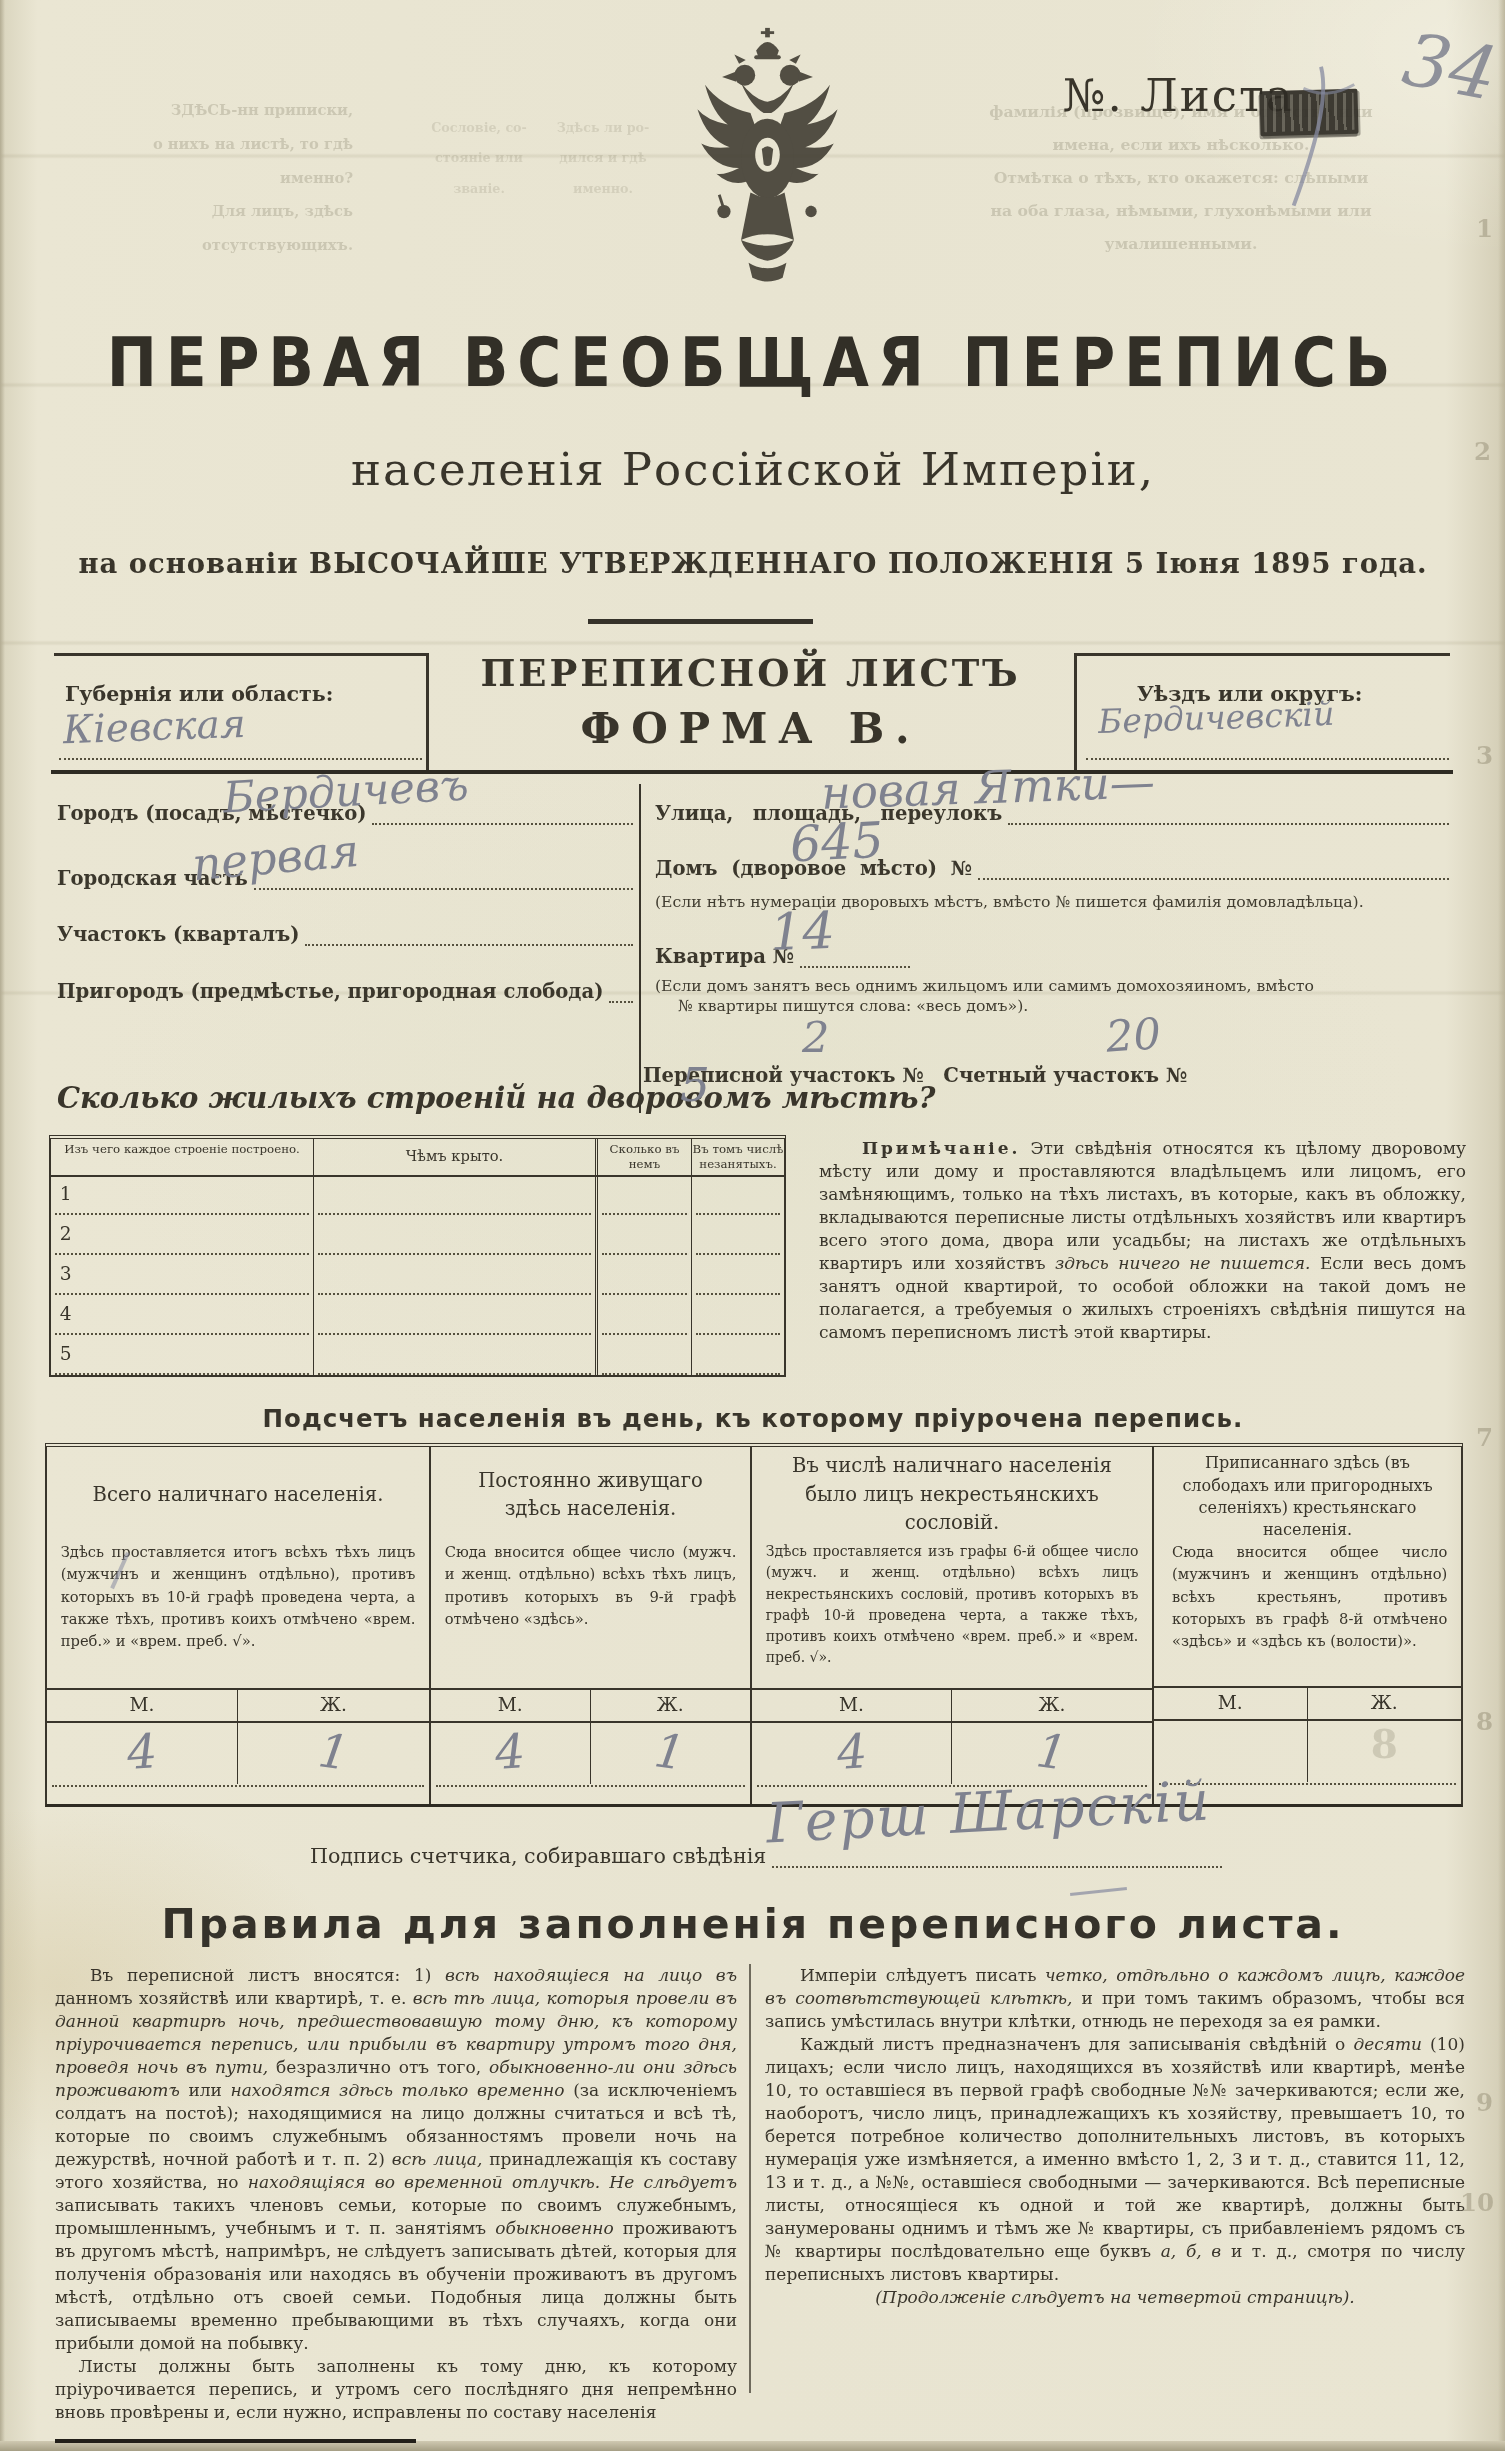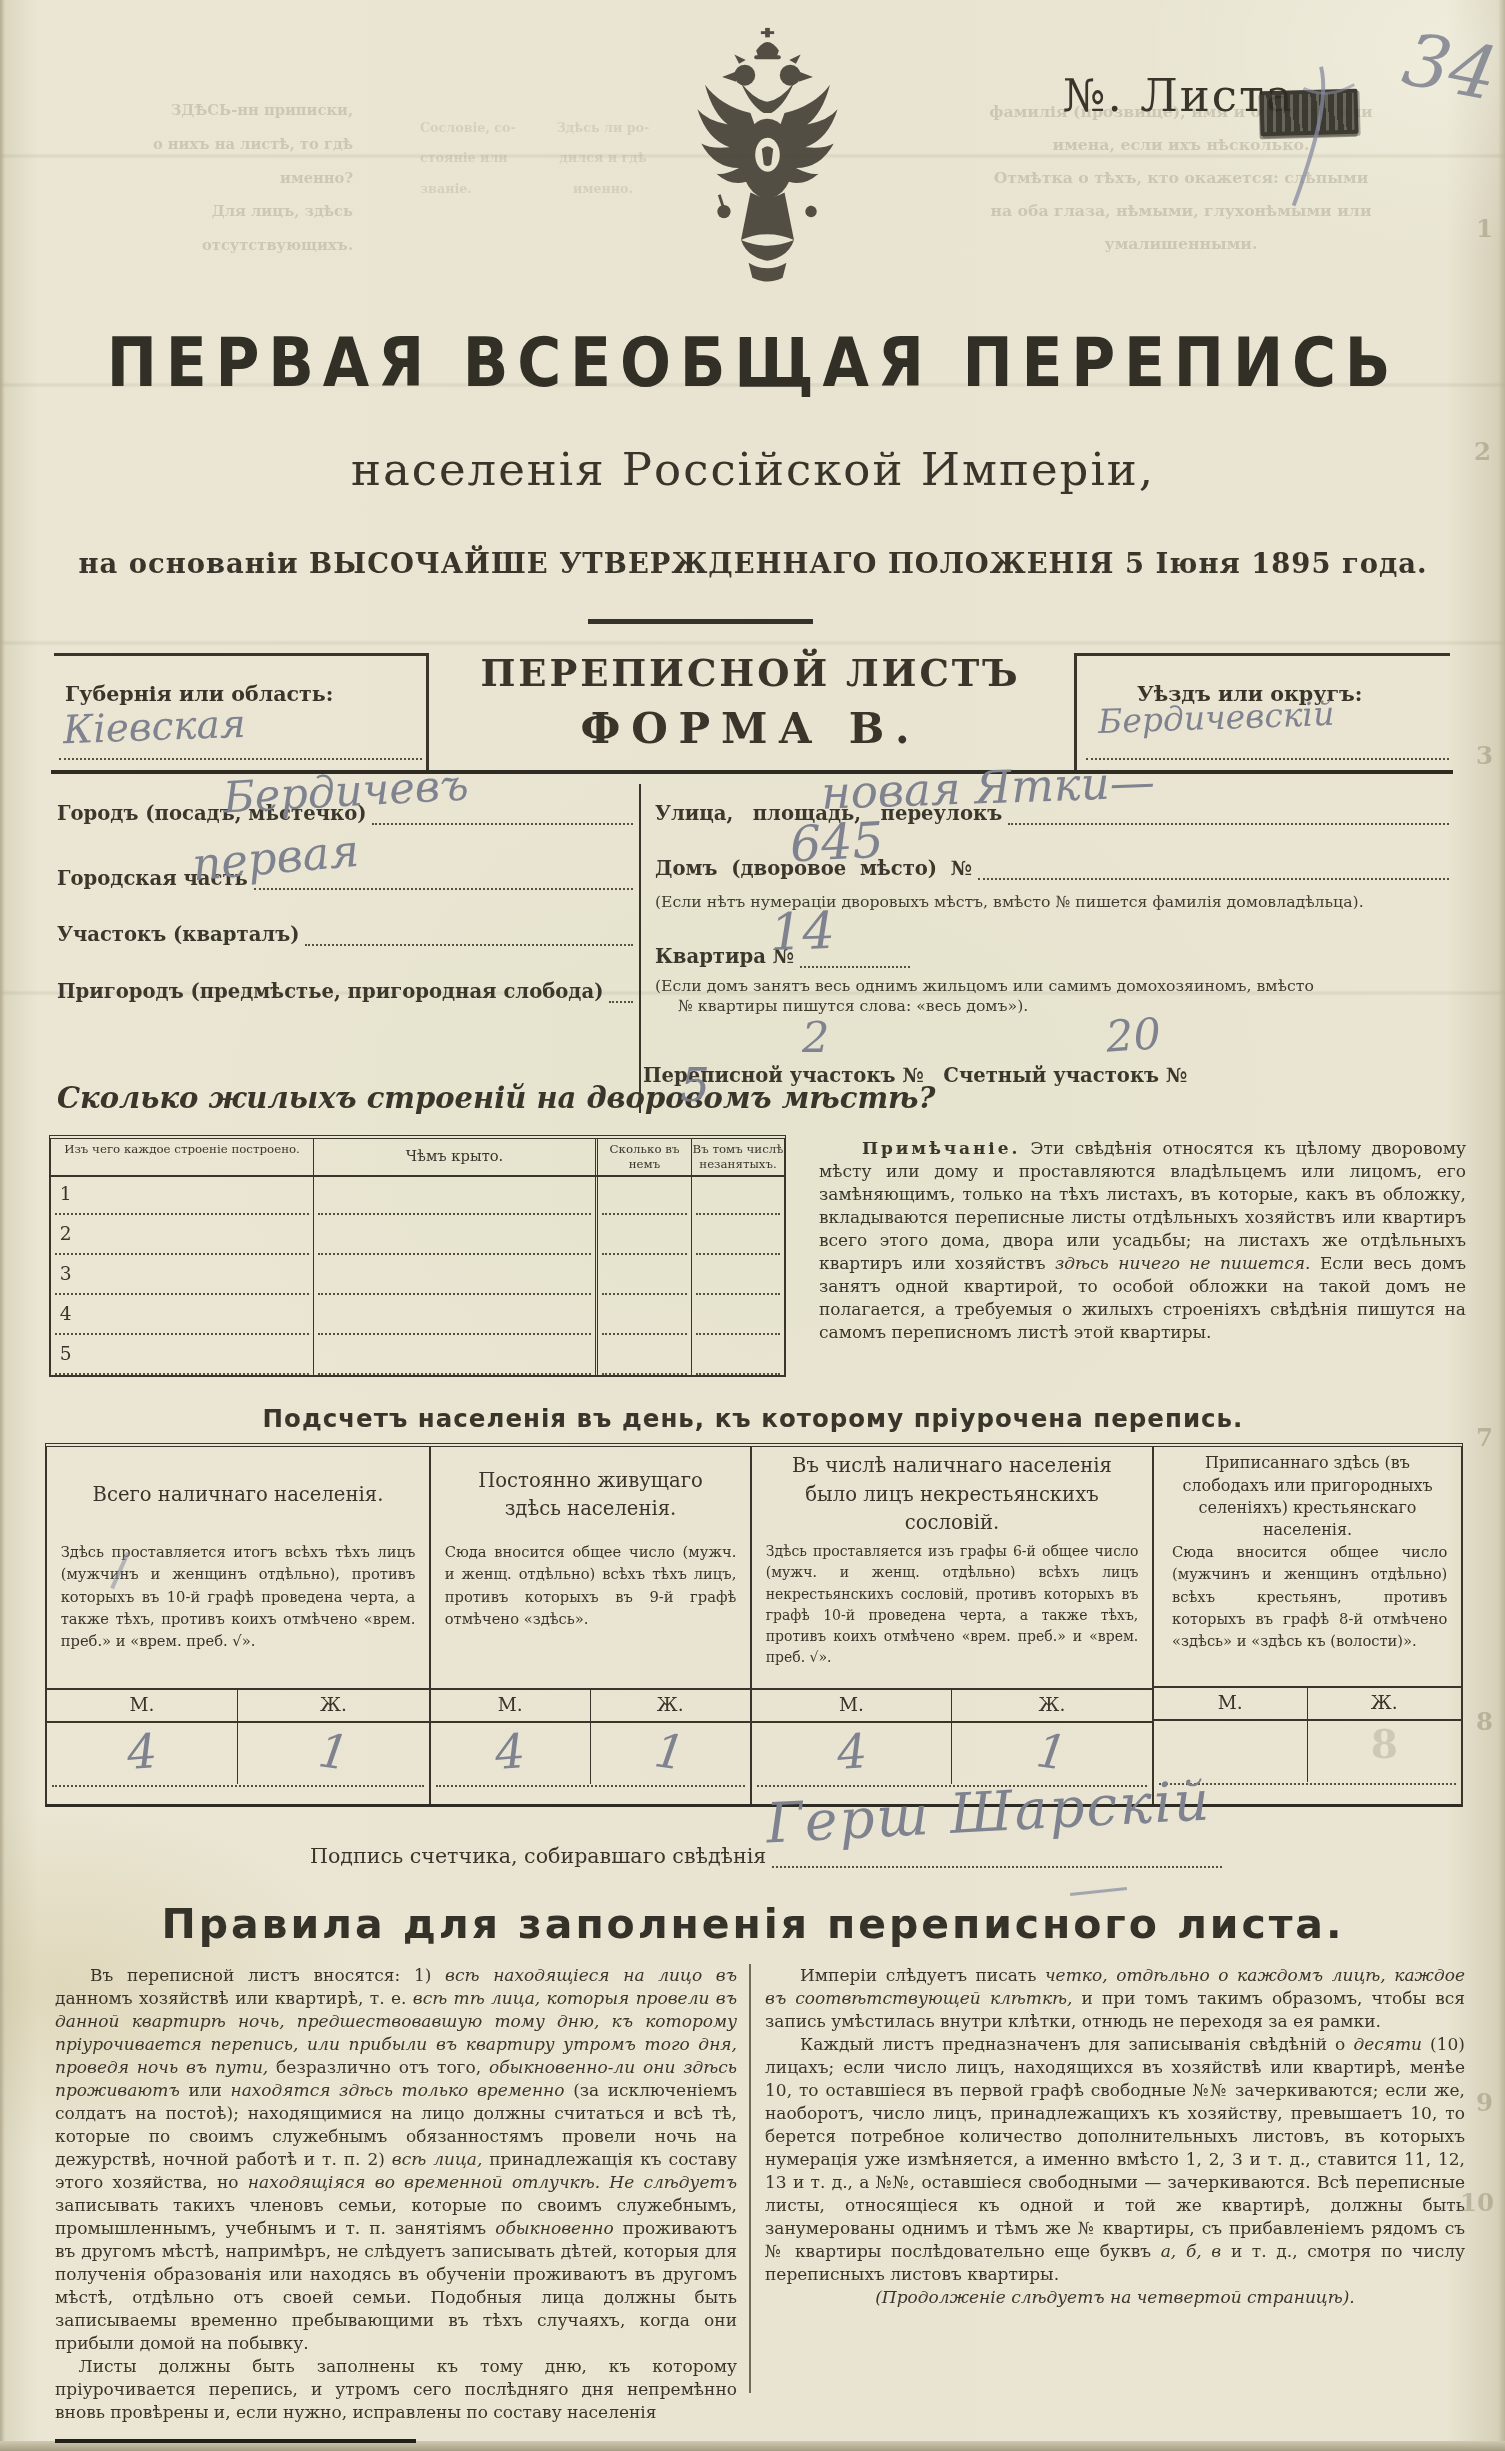--- a/index.html
+++ b/index.html
@@ -96,21 +96,21 @@
     <div>Для лицъ, здѣсь</div>
     <div>отсутствующихъ.</div>
   </div>
   <div class="abs ghost ser" style="left:926px;top:96px;width:510px;font-size:15.7px;line-height:2.1;text-align:center;">
     <div>фамилія (прозвище), имя и отчество или</div>
     <div>имена, если ихъ нѣсколько.</div>
     <div>Отмѣтка о тѣхъ, кто окажется: слѣпыми</div>
     <div>на оба глаза, нѣмыми, глухонѣмыми или</div>
     <div>умалишенными.</div>
   </div>
-  <div class="abs ghost ser" style="left:420px;top:113px;width:118px;font-size:12.7px;line-height:2.4;opacity:.17;">
+  <div class="abs ghost ser" style="left:420px;top:113px;width:118px;font-size:12.7px;line-height:2.4;text-align:center;opacity:.17;">
     <div>Сословіе, со-</div>
     <div>стояніе или</div>
     <div>званіе.</div>
   </div>
   <div class="abs ghost ser" style="left:544px;top:113px;width:118px;font-size:12.7px;line-height:2.4;text-align:center;opacity:.17;">
     <div>Здѣсь ли ро-</div>
     <div>дился и гдѣ</div>
     <div>именно.</div>
   </div>
   <span class="gnum" style="left:1476px;top:214px;">1</span>

